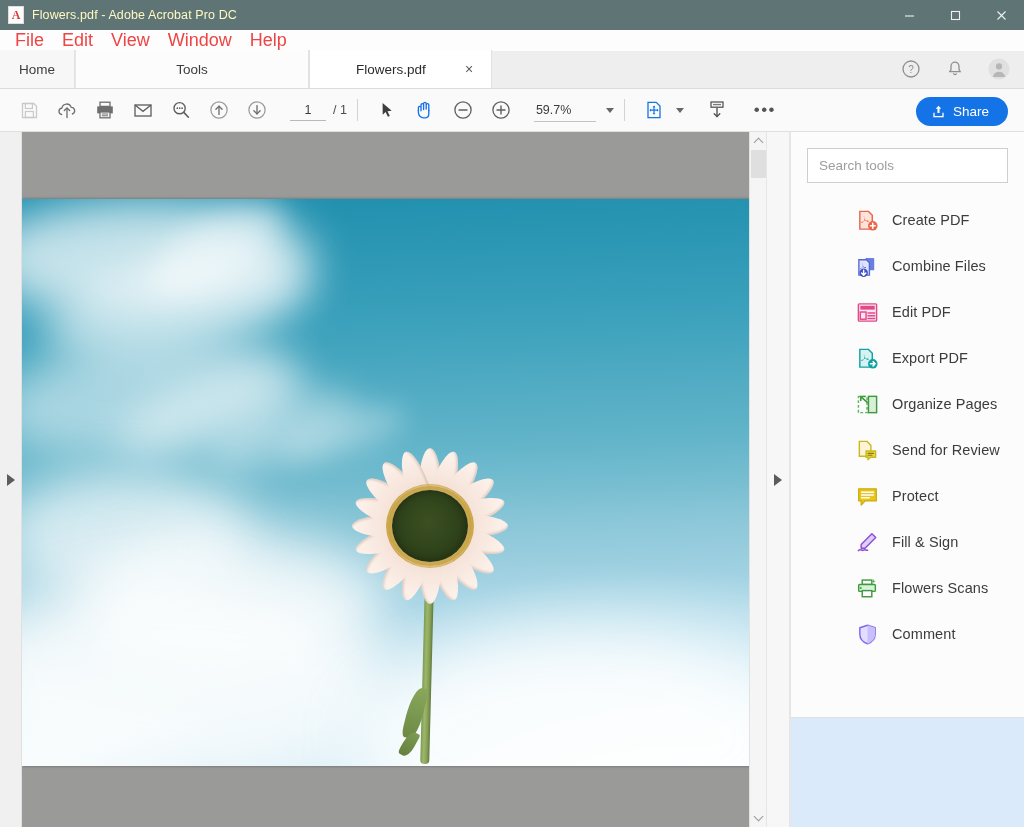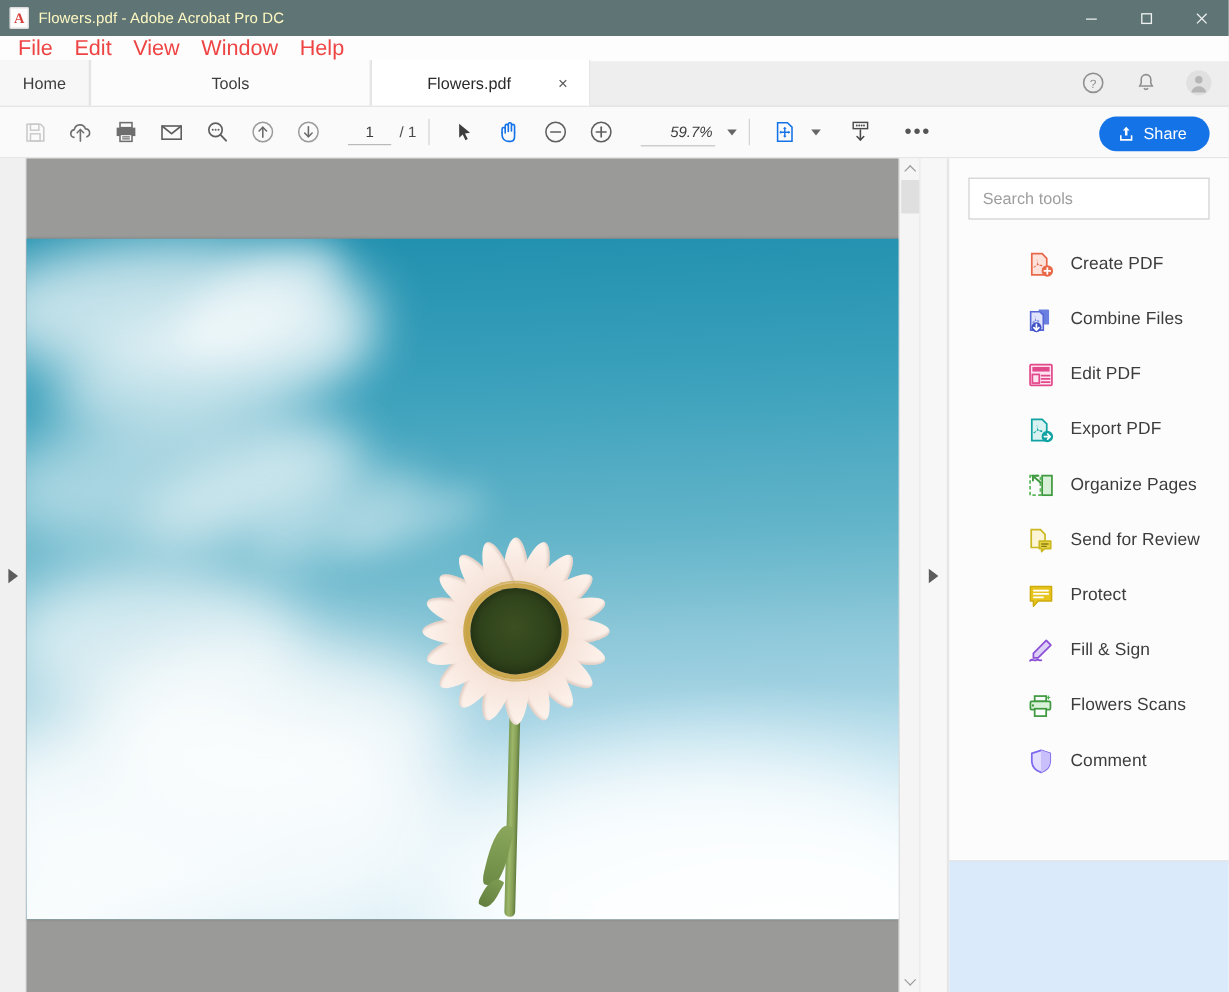--- a/index.html
+++ b/index.html
@@ -87,22 +87,20 @@
   }
   .page-input {
     width:36px; height:21px; border:none; border-bottom:1px solid #b9b9b9;
     text-align:center; font-size:12.5px; color:#3c3c3c; background:transparent;
     font-family:"Liberation Sans", sans-serif; outline:none;
   }
   .page-total { font-size:12.5px; color:#4a4a4a; }
   .zoom-field {
     display:flex; align-items:center; margin-left:14px; gap:4px;
     border-bottom:1px solid #c2c2c2; height:24px; padding:0 2px; min-width:62px;
-    justify-content:flex-end;
-    font-style:italic;
   }
   .zoom-value { font-size:12.5px; color:#3c3c3c; }
   .caret-down { width:0;height:0;border-left:4px solid transparent;border-right:4px solid transparent;border-top:5px solid #666; margin-left:10px; }
   .share-btn {
     position:absolute; right:16px; top:8px; height:29px; padding:0 19px 0 15px;
     background:#1473e6; color:#fff; border:none; border-radius:15px;
     font-size:13.5px; display:flex; align-items:center; gap:7px; cursor:pointer;
     font-family:"Liberation Sans", sans-serif;
   }
   .more-dots { letter-spacing:1.5px; color:#555; font-size:17px; line-height:10px; }

